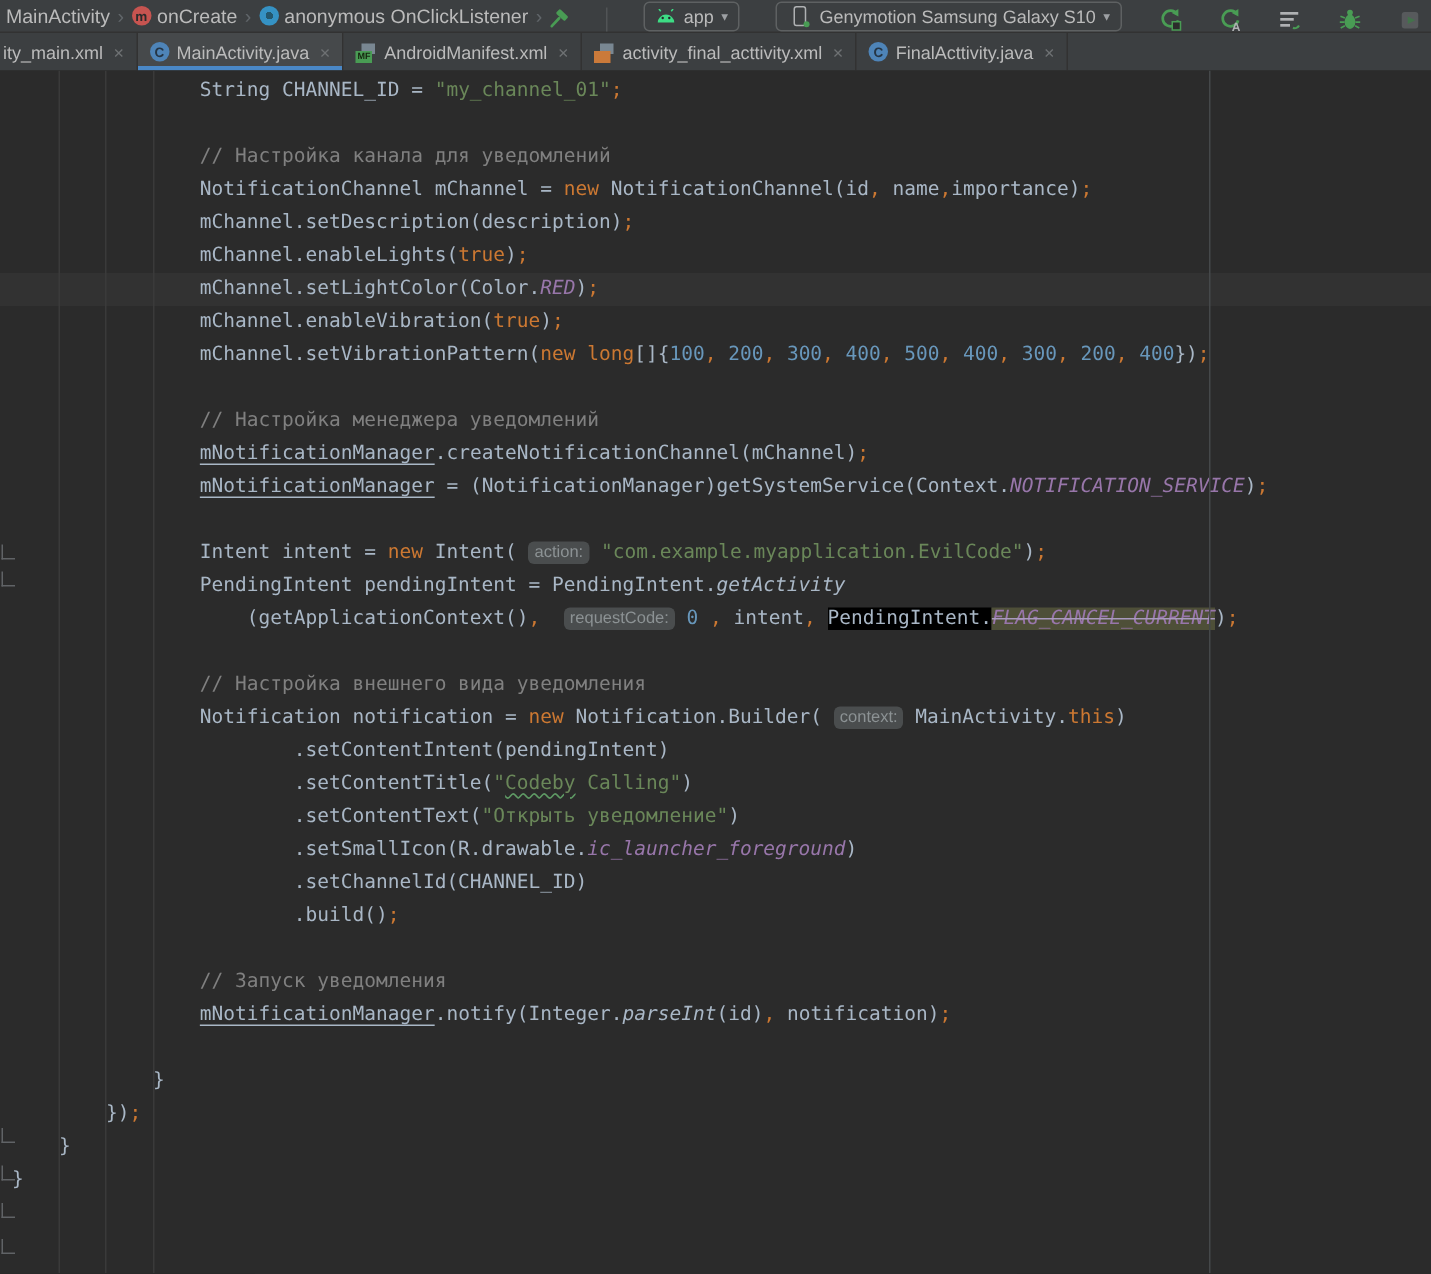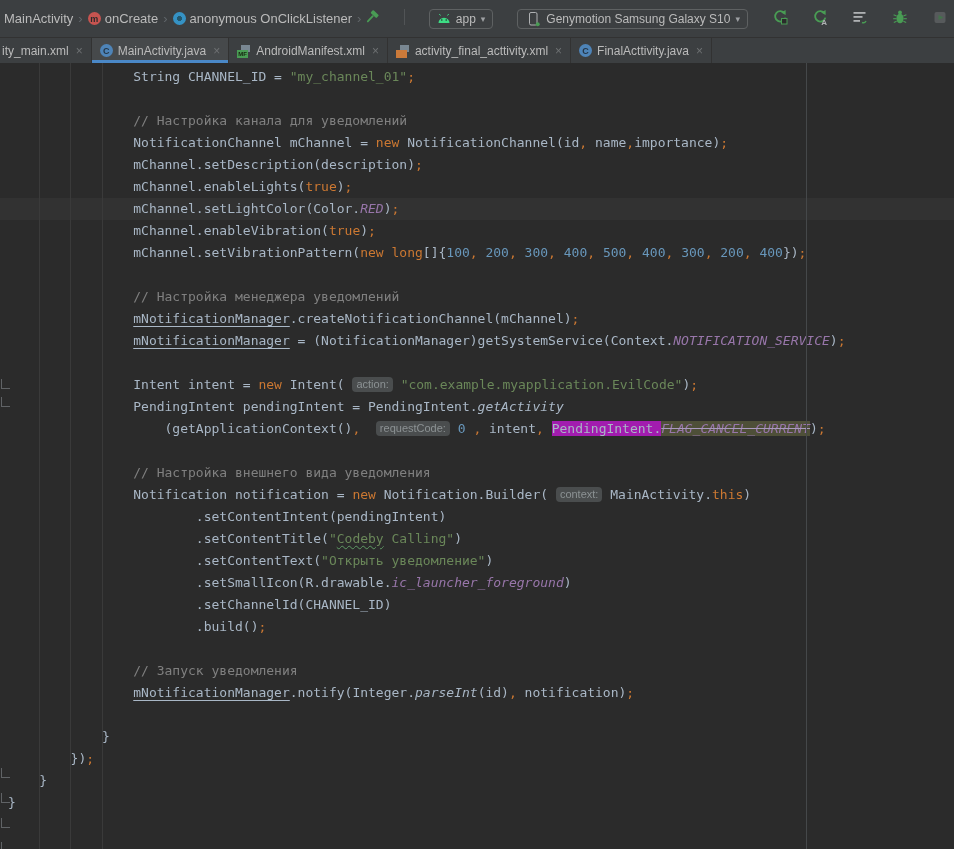--- a/index.html
+++ b/index.html
@@ -1,26 +1,26 @@
 <!DOCTYPE html>
 <html><head>
 <meta charset="utf-8">
 <style>
   html,body{margin:0;padding:0;background:#2B2B2B;}
   body{width:954px;height:849px;overflow:hidden;font-family:"Liberation Sans",sans-serif;-webkit-font-smoothing:antialiased;}
 
   
-  .topbar{height:38px;background:#3C3F41;display:flex;align-items:center;padding:0 6px 0 2px;border-bottom:1px solid #323232;box-sizing:border-box;}
+  .topbar{height:22px;background:#3C3F41;display:flex;align-items:center;padding:0 6px 0 2px;border-bottom:1px solid #323232;box-sizing:border-box;}
   .crumbs{display:flex;align-items:center;gap:2px;color:#BBBBBB;font-size:13px;white-space:nowrap;flex:1;min-width:0;overflow:hidden;}
   .crumb{display:flex;align-items:center;gap:4px;padding:0 2px;cursor:default;}
   .sep{color:#61666A;font-size:13px;padding:0 1px;}
   .cicon{width:13px;height:13px;border-radius:50%;display:inline-flex;align-items:center;justify-content:center;font-size:9px;font-weight:bold;color:#2B2B2B;flex:none;}
   .cicon.method{background:#C75450;}
   .cicon.anon{background:#3592C4;background:radial-gradient(circle at 50% 50%, #24586E 0 2.5px, #3592C4 2.5px);}
-  .toolgroup{display:flex;align-items:flex-start;gap:24px;flex:none;}
+  .toolgroup{display:flex;align-items:flex-end;gap:24px;flex:none;}
   .tool-btn{display:flex;align-items:center;gap:5px;border:1px solid #5E6162;border-radius:4px;padding:0 7px;height:18px;color:#BBBBBB;font-size:12px;background:transparent;cursor:default;white-space:nowrap;}
   .ddarrow{color:#9DA0A3;font-size:9px;}
   .acticon{width:16px;height:16px;display:inline-flex;align-items:center;justify-content:center;}
   .vdiv{width:1px;height:16px;background:#515456;}
 
   
   .tabbar{height:25px;background:#3C3F41;display:flex;align-items:stretch;overflow:hidden;}
   .tab{display:flex;align-items:center;gap:5px;padding:0 8px;font-size:12px;color:#BBBBBB;border-right:1px solid #323232;position:relative;white-space:nowrap;cursor:default;}
   .tab.clipped{padding-left:2px;}
   .tab.active{background:#46494B;}
@@ -44,21 +44,21 @@
 
   .seg-p{color:#A9B7C6;}
   .seg-k{color:#CC7832;}
   .seg-s{color:#6A8759;}
   .seg-n{color:#6897BB;}
   .seg-c{color:#808080;}
   .seg-f{color:#A9B7C6;text-decoration:underline;text-underline-offset:3px;}
   .seg-cs{color:#9876AA;font-style:italic;}
   .seg-sm{color:#A9B7C6;font-style:italic;}
   .seg-typo{color:#6A8759;text-decoration:underline wavy #5E9A64;text-decoration-thickness:1px;text-underline-offset:2px;}
-  .seg-hp{color:#A9B7C6;background:#a21caf;margin-top:16px;}
+  .seg-hp{color:#A9B7C6;background:#000000;margin-top:16px;}
   .seg-hc{color:#9876AA;font-style:italic;background:#4E4F38;text-decoration:line-through;text-decoration-color:#A99ABF;}
   .seg-hint{background:#4A4D4E;color:#8C9294;border-radius:4px;padding:0 4px;font-family:"Liberation Sans",sans-serif;font-size:11px;display:inline-block;line-height:15px;position:relative;top:-1px;}
 </style>
 </head>
 <body>
 
 <div class="topbar">
   <div class="crumbs">
     <span class="crumb">
         <span>MainActivity</span>

